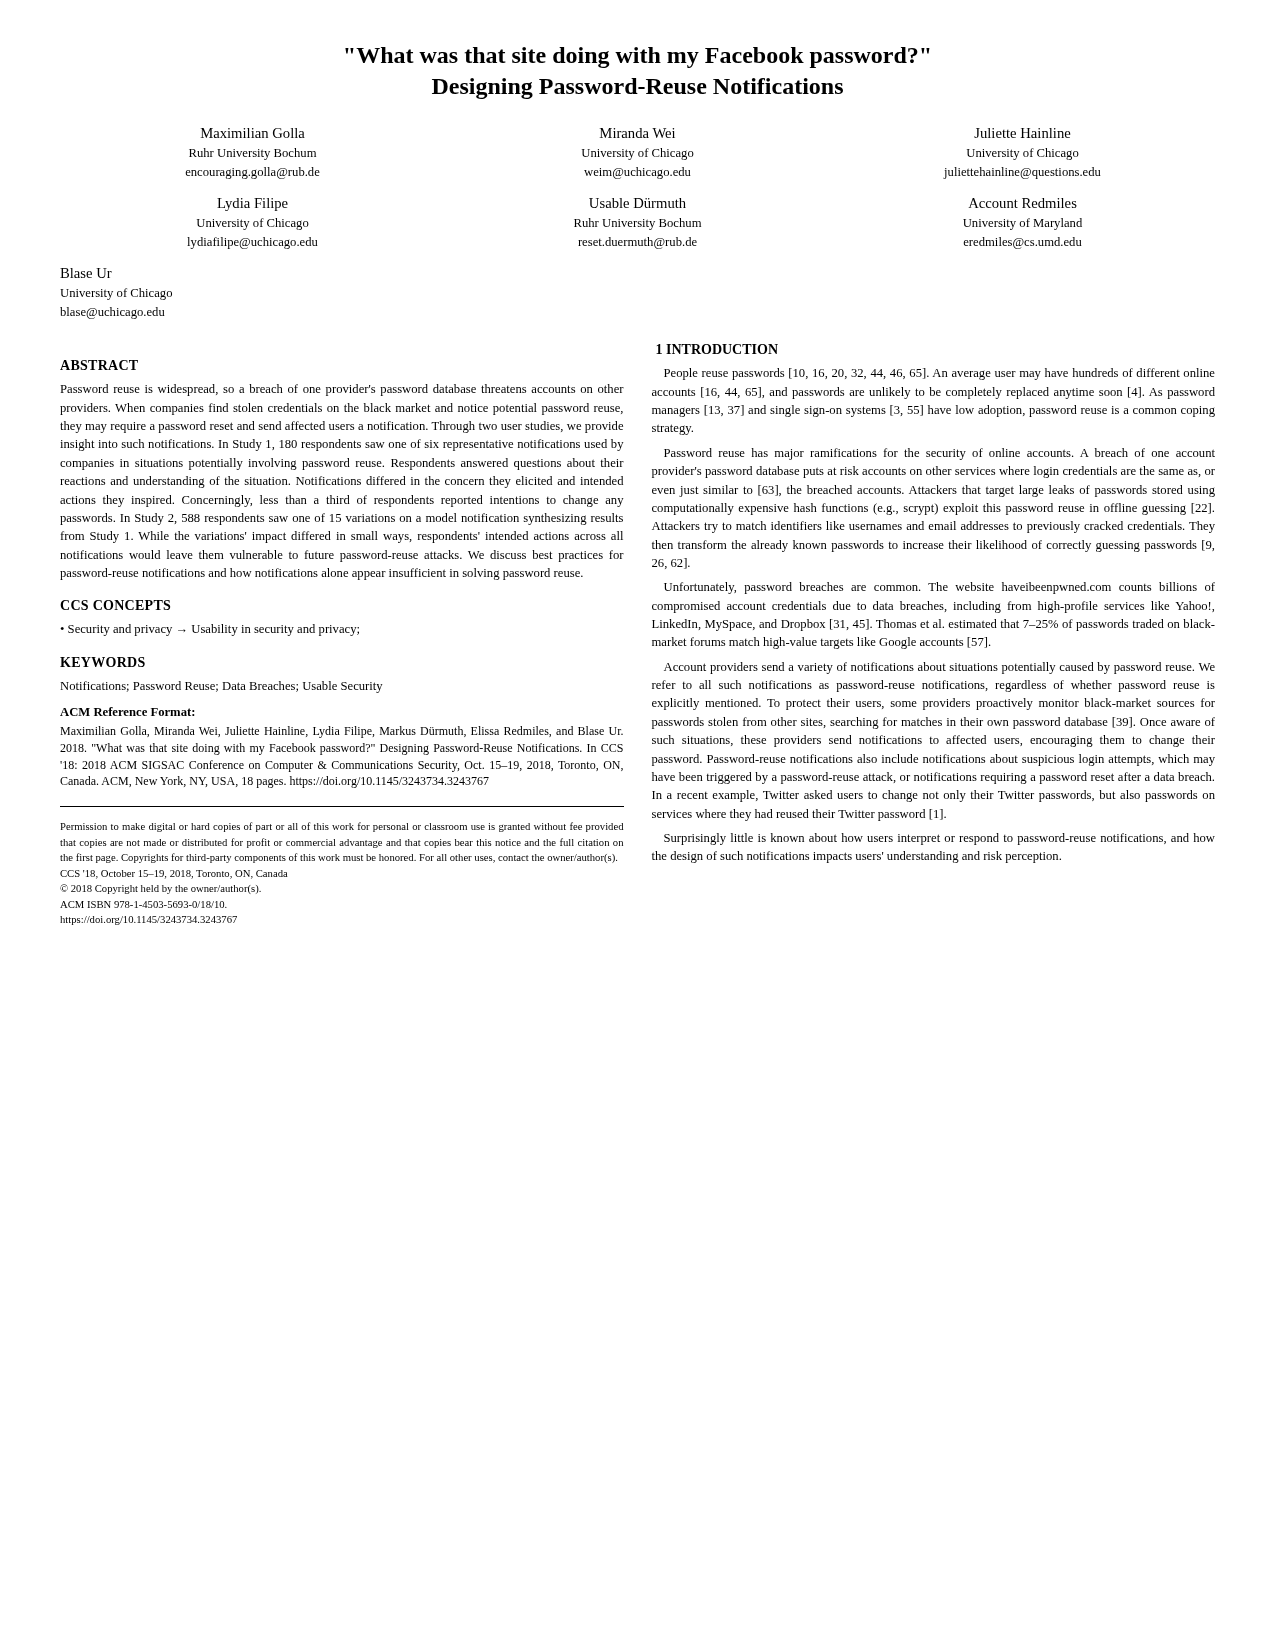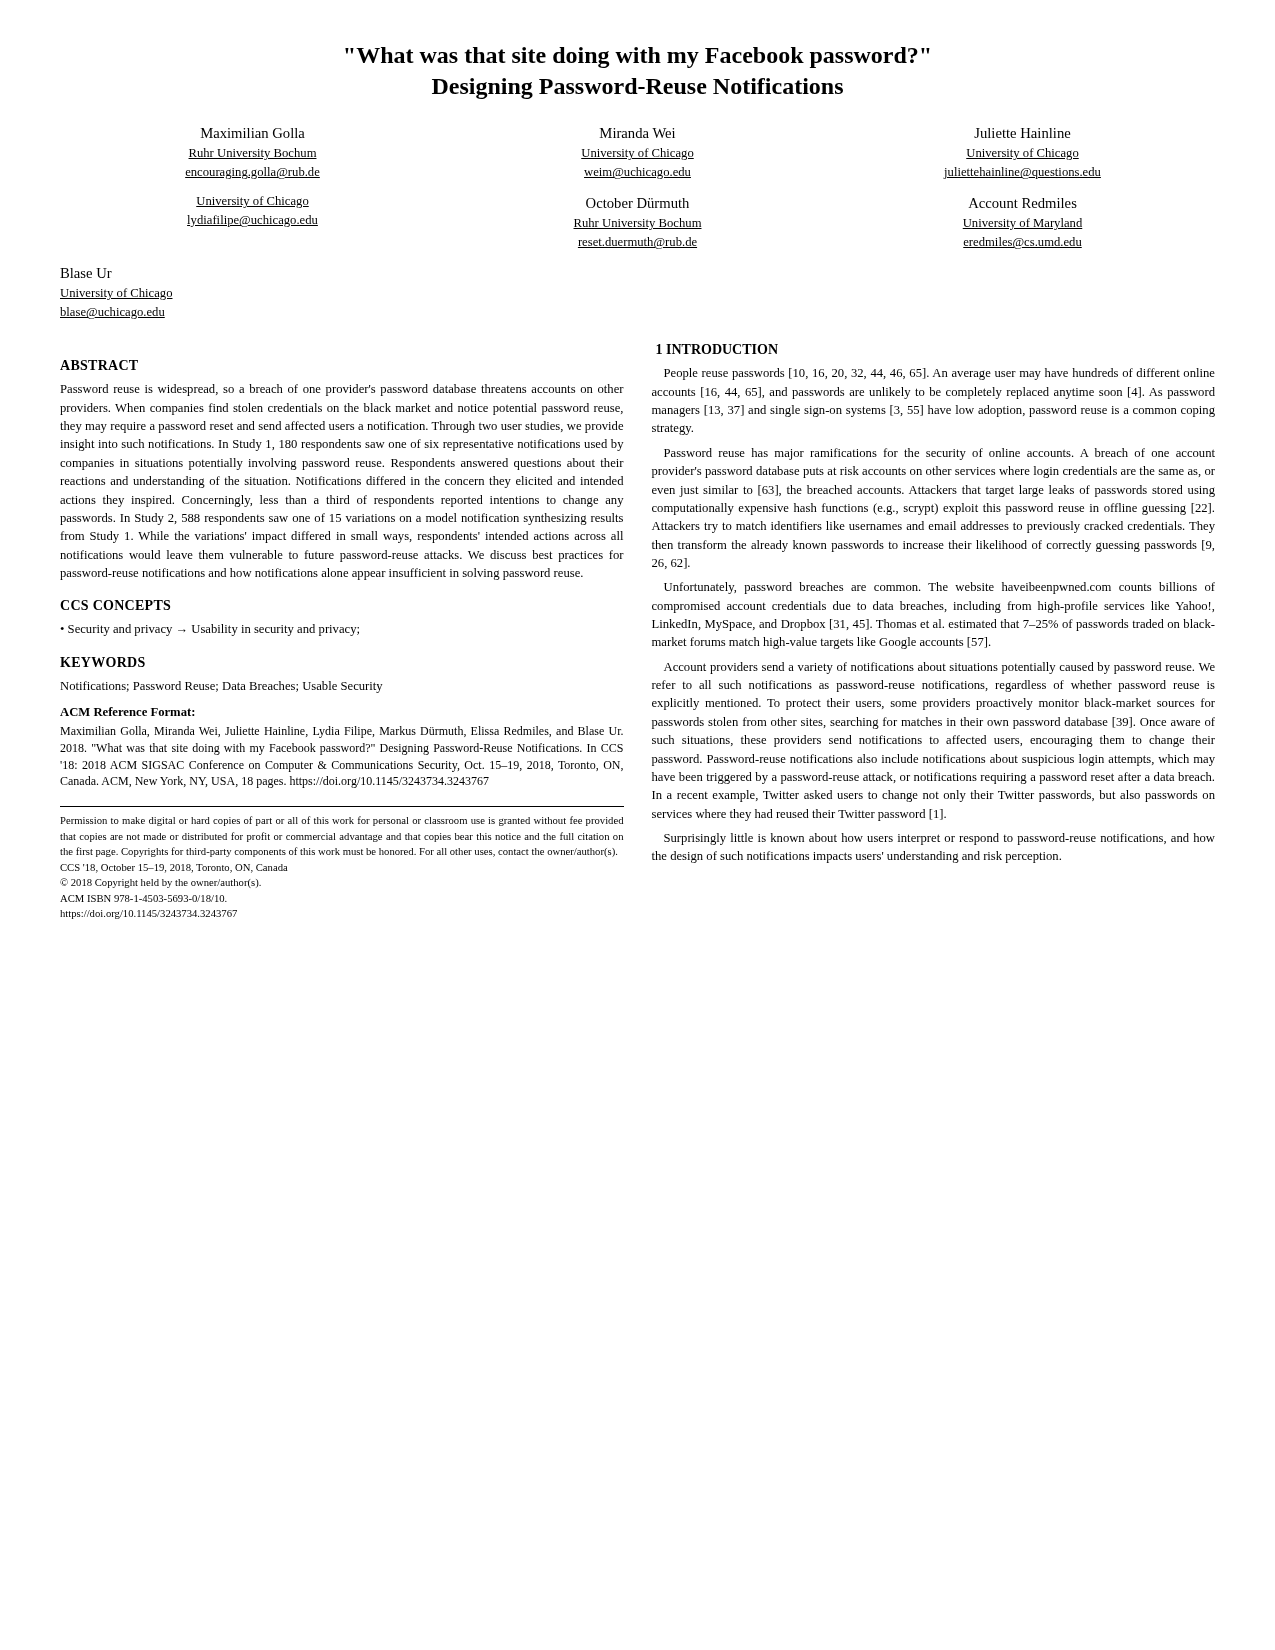--- a/index.html
+++ b/index.html
@@ -36,21 +36,20 @@
     .author-block {
       line-height: 1.5;
     }
 
     .author-name {
       font-size: 11pt;
     }
 
     .author-affil, .author-email {
       font-size: 9.5pt;
-      text-decoration: underline;
     }
 
     .authors-row2 {
       display: grid;
       grid-template-columns: 1fr 1fr 1fr;
       text-align: center;
       margin: 10px 0;
       gap: 10px 0;
     }
 
@@ -103,21 +102,21 @@
 
     .acm-ref-text {
       font-size: 9pt;
       line-height: 1.4;
       text-align: justify;
     }
 
     .footnote-box {
       border-top: 1px solid #000;
       margin-top: 16px;
-      padding-top: 6px;
+      padding-top: 12px;
       font-size: 8pt;
       line-height: 1.4;
     }
 
     .bullet-item {
       font-size: 9.5pt;
       margin-bottom: 4px;
     }
 
     .left-col, .right-col {
@@ -149,25 +148,26 @@
     </div>
     <div class="author-block">
       <div class="author-name">Juliette Hainline</div>
       <div class="author-affil">University of Chicago</div>
       <div class="author-email">juliettehainline@questions.edu</div>
     </div>
   </div>
 
   <div class="authors-row2">
     <div class="author-block">
+      <div class="author-name">Lydia Filipe</div>
       <div class="author-affil">University of Chicago</div>
       <div class="author-email">lydiafilipe@uchicago.edu</div>
     </div>
     <div class="author-block">
-      <div class="author-name">October Dürmuth</div>
+      <div class="author-name">Usable Dürmuth</div>
       <div class="author-affil">Ruhr University Bochum</div>
       <div class="author-email">reset.duermuth@rub.de</div>
     </div>
     <div class="author-block">
       <div class="author-name">Account Redmiles</div>
       <div class="author-affil">University of Maryland</div>
       <div class="author-email">eredmiles@cs.umd.edu</div>
     </div>
   </div>
 

